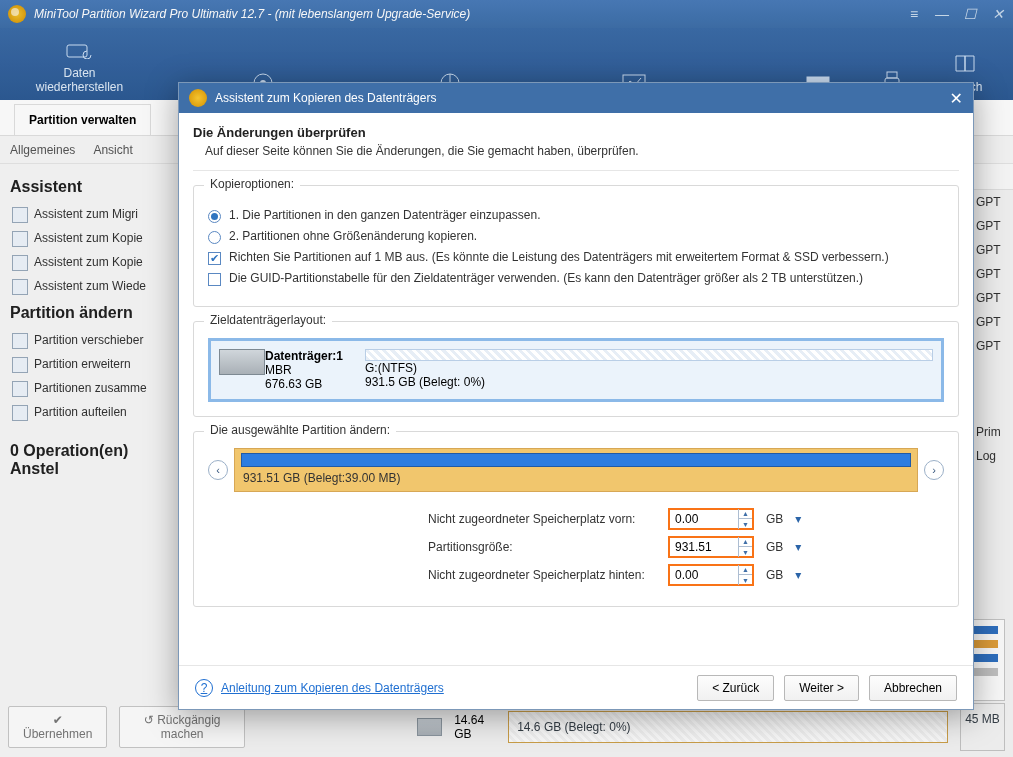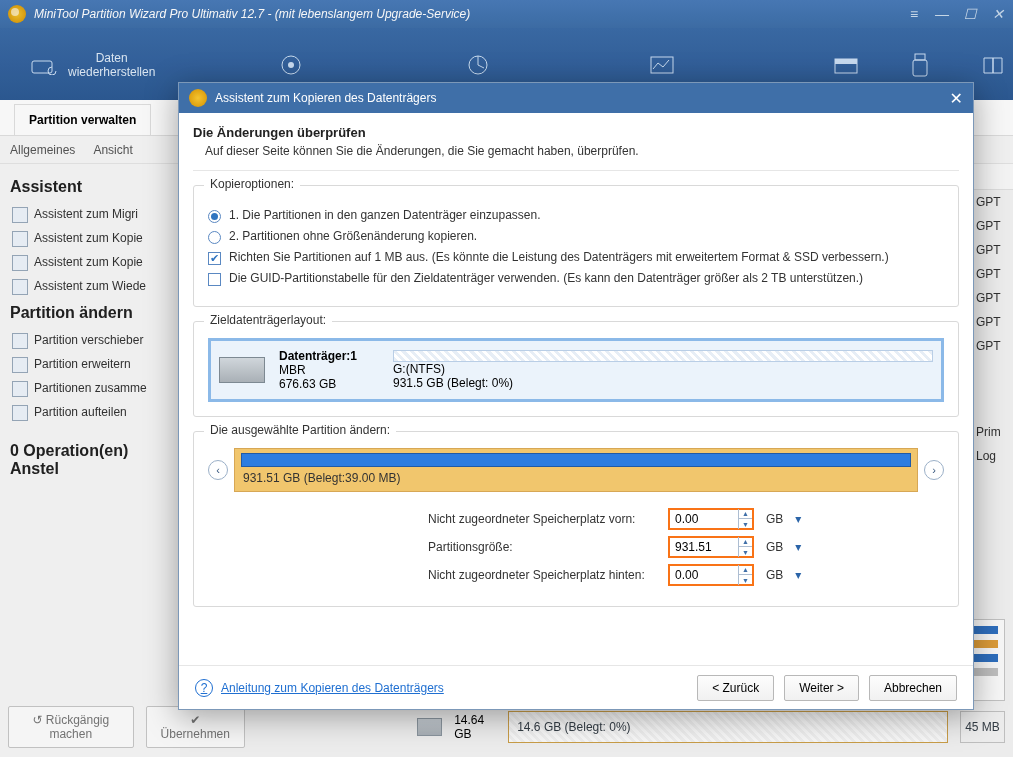--- a/index.html
+++ b/index.html
@@ -7,61 +7,61 @@
 
 
 .title-bar { height: 28px; background: linear-gradient(#4a7bb9,#3e6fa9); color: #fff; display: flex; align-items: center; padding: 0 8px; font-style: italic; }
 .title-bar .logo { width: 18px; height: 18px; background: radial-gradient(circle,#f4c430,#d49000); border-radius: 50%; margin-right: 8px; position:relative; }
 .title-bar .logo::after{content:"";position:absolute;top:3px;left:3px;width:8px;height:8px;border-radius:50%;background:rgba(255,255,255,.6);}
 .title-bar .t-text { font-size: 12px; }
 .title-bar .sys { margin-left: auto; display: flex; gap: 14px; }
 .title-bar .sys span { width: 14px; height: 14px; display: inline-flex; align-items: center; justify-content: center; cursor: pointer; color:#cde; font-size:14px; }
 
 .toolbar { height: 72px; background: linear-gradient(#3b6ca8,#2d5a94); display: flex; color: #e0ecf8; padding: 0 10px; }
-.toolbar .tbtn { padding: 8px 20px 6px; text-align: center; font-size: 11px; display:flex; flex-direction:row; align-items:center; justify-content:flex-end; gap:6px;}
+.toolbar .tbtn { padding: 8px 20px 6px; text-align: center; font-size: 11px; display:flex; flex-direction:column; align-items:center; justify-content:flex-end; gap:6px;}
 .toolbar .tbtn .tic { width: 34px; height: 22px; display:flex;align-items:center;justify-content:center; }
 
 .workspace { position:absolute; top:100px; left:0; right:0; bottom:0; background:#f4f4f4; }
 .tab-strip { height: 36px; background:#fff; border-bottom:1px solid #e0e0e0; padding-left:14px; display:flex; align-items:flex-end; }
 .tab-strip .tab { padding:8px 14px; font-weight:bold; border:1px solid #e0e0e0; border-bottom:none; background:#fff; }
 .menu-strip { height:28px; padding-left:10px; display:flex; align-items:center; gap:18px; color:#555; background:#f7f7f7; border-bottom:1px solid #e6e6e6;}
 .left-panel { position:absolute; left:0; top:64px; bottom:0; width:180px; background:#f7f7f7; padding:8px 6px; }
 .left-panel h4 { font-size:16px; font-weight:bold; margin:6px 4px 6px; color:#222;}
 .left-panel .item { padding:5px 6px 5px 28px; color:#333; position:relative; }
 .left-panel .item::before{content:"";position:absolute;left:6px;top:5px;width:14px;height:14px;border:1px solid #9ab;background:#eef4fb;}
 .col-head { position:absolute; top:64px; left:180px; right:0; height:26px; background:#fbfbfb; border-bottom:1px solid #e3e3e3; display:flex; align-items:center; padding:0 10px; }
 .col-head span { flex:1; }
 .right-list { position:absolute; top:90px; left:960px; right:8px; color:#333; }
 .right-list .ritem{display:flex;align-items:center;gap:6px;padding:5px 0;}
 .right-list .sq{width:10px;height:10px;background:#2a7de1;}
 .bottom-bar{position:absolute;left:8px;right:8px;bottom:8px;height:44px;display:flex;align-items:center;gap:12px;}
 .btn-flat{border:1px solid #c8c8c8;background:#fdfdfd;color:#777;padding:6px 14px;border-radius:2px;}
 .mini-disk{display:flex;align-items:center;gap:12px;margin-left:160px;}
 .mini-disk .dicon{width:30px;height:18px;background:linear-gradient(#cfd6dc,#aeb5bc);border:1px solid #8e99a3;}
 .mini-disk .bar{flex:1;min-width:440px;height:32px;border:1px solid #cfa24a;background:repeating-linear-gradient(45deg,#fff,#fff 3px,#f6f6f6 3px,#f6f6f6 6px);color:#374049;padding:8px;}
-.mini-disk .trail{width:52px;height:32px;border:1px solid #c5c5c5;background:#f4f4f4;padding:8px 4px;color:#374049;}
+.mini-disk .trail{width:52px;height:48px;border:1px solid #c5c5c5;background:#f4f4f4;padding:8px 4px;color:#374049;}
 .disk-thumb{position:absolute;right:8px;bottom:56px;width:70px;height:82px;border:1px solid #c8c8c8;background:#fff;}
 .disk-thumb .bar1{height:8px;margin:6px;background:#3072c4;}
 
 .modal-overlay{position:absolute;inset:0;background:rgba(0,0,0,0.03);}
 .modal{position:absolute;left:178px;top:82px;width:796px;height:628px;background:#fff;border:1px solid #7c98b8;box-shadow:0 6px 30px rgba(0,0,0,.35);}
 .modal-title{height:30px;background:#3f6fa8;color:#fff;display:flex;align-items:center;padding:0 10px;gap:8px;}
 .modal-title .mlogo{width:18px;height:18px;background:radial-gradient(circle,#f4c430,#d49000);border-radius:50%;}
 .modal-title .close{margin-left:auto;font-size:16px;cursor:pointer;}
 .modal-body{padding:12px 14px 0; position:relative; height:calc(100% - 30px);}
 .heading{font-weight:bold;font-size:13px;color:#222;margin-bottom:4px;}
 .sub{color:#333;margin:4px 0 12px 12px;}
 .rule{border-top:1px solid #e6e6e6;margin:6px 0 14px;}
 .grp{border:1px solid #d9d9d9;border-radius:3px;margin-bottom:14px;position:relative;padding:16px 14px 14px;}
 .grp>.legend{position:absolute;top:-9px;left:10px;background:#fff;padding:0 6px;color:#333;}
 .opt{display:flex;align-items:flex-start;gap:8px;margin:6px 0;color:#333;}
 .opt .radio{width:13px;height:13px;border:1px solid #5a88c2;border-radius:50%;display:inline-flex;align-items:center;justify-content:center;margin-top:2px;}
 .opt .radio.sel::after{content:"";width:7px;height:7px;border-radius:50%;background:#2f74c0;}
 .opt .chk{width:13px;height:13px;border:1px solid #5a88c2;display:inline-flex;align-items:center;justify-content:center;color:#2f74c0;font-size:11px;margin-top:2px;}
-.disk-row{display:flex;align-items:center;gap:14px;border:3px solid #8bb9e8;background:#ebf3fb;padding:8px;}
+.disk-row{display:flex;align-items:flex-start;border:3px solid #8bb9e8;background:#ebf3fb;padding:8px;}
 .disk-row .dic{width:46px;height:26px;background:linear-gradient(#d0d6db,#a9b0b6);border:1px solid #7d8992;}
 .disk-row .meta{min-width:100px;}
 .disk-row .meta b{font-weight:bold;}
 .disk-row .part{flex:1;}
 .disk-row .part .pbar{height:12px;background:repeating-linear-gradient(45deg,#e7eef6,#e7eef6 3px,#fff 3px,#fff 6px);border:1px solid #b9cee6;}
 .slide-wrap{display:flex;align-items:center;gap:6px;}
 .slide-arrow{width:20px;height:20px;border:1px solid #9bb0c8;border-radius:50%;display:flex;align-items:center;justify-content:center;color:#36567e;font-size:11px;cursor:pointer;}
 .slide-body{flex:1;border:1px solid #d7a755;background:#f1c66d;height:44px;position:relative;padding:22px 8px 4px;color:#333;}
 .slide-body .blue{position:absolute;left:6px;right:6px;top:4px;height:14px;background:#2c7de0;border:1px solid #1f5aa6;}
 .fields{margin-top:16px;padding-left:220px;}
@@ -222,22 +222,22 @@
   </div>
 
   <div class="disk-thumb">
     <div class="bar1"></div>
       <div class="bar1" style="background:#e3a13a"></div>
       <div class="bar1"></div>
       <div class="bar1" style="background:#c5c5c5"></div>
   </div>
 
   <div class="bottom-bar">
+    <button class="btn-flat">✔ <span>Übernehmen</span></button>
     <button class="btn-flat">↺ <span>Rückgängig machen</span></button>
-    <button class="btn-flat">✔ <span>Übernehmen</span></button>
     <div class="mini-disk">
       <span class="dicon"></span>
       <span>14.64 GB</span>
       <div class="bar"><span>14.6 GB (Belegt: 0%)</span></div>
       <div class="trail"><span>45 MB</span></div>
     </div>
   </div>
 </div>
 
 <div class="modal-overlay"></div>

